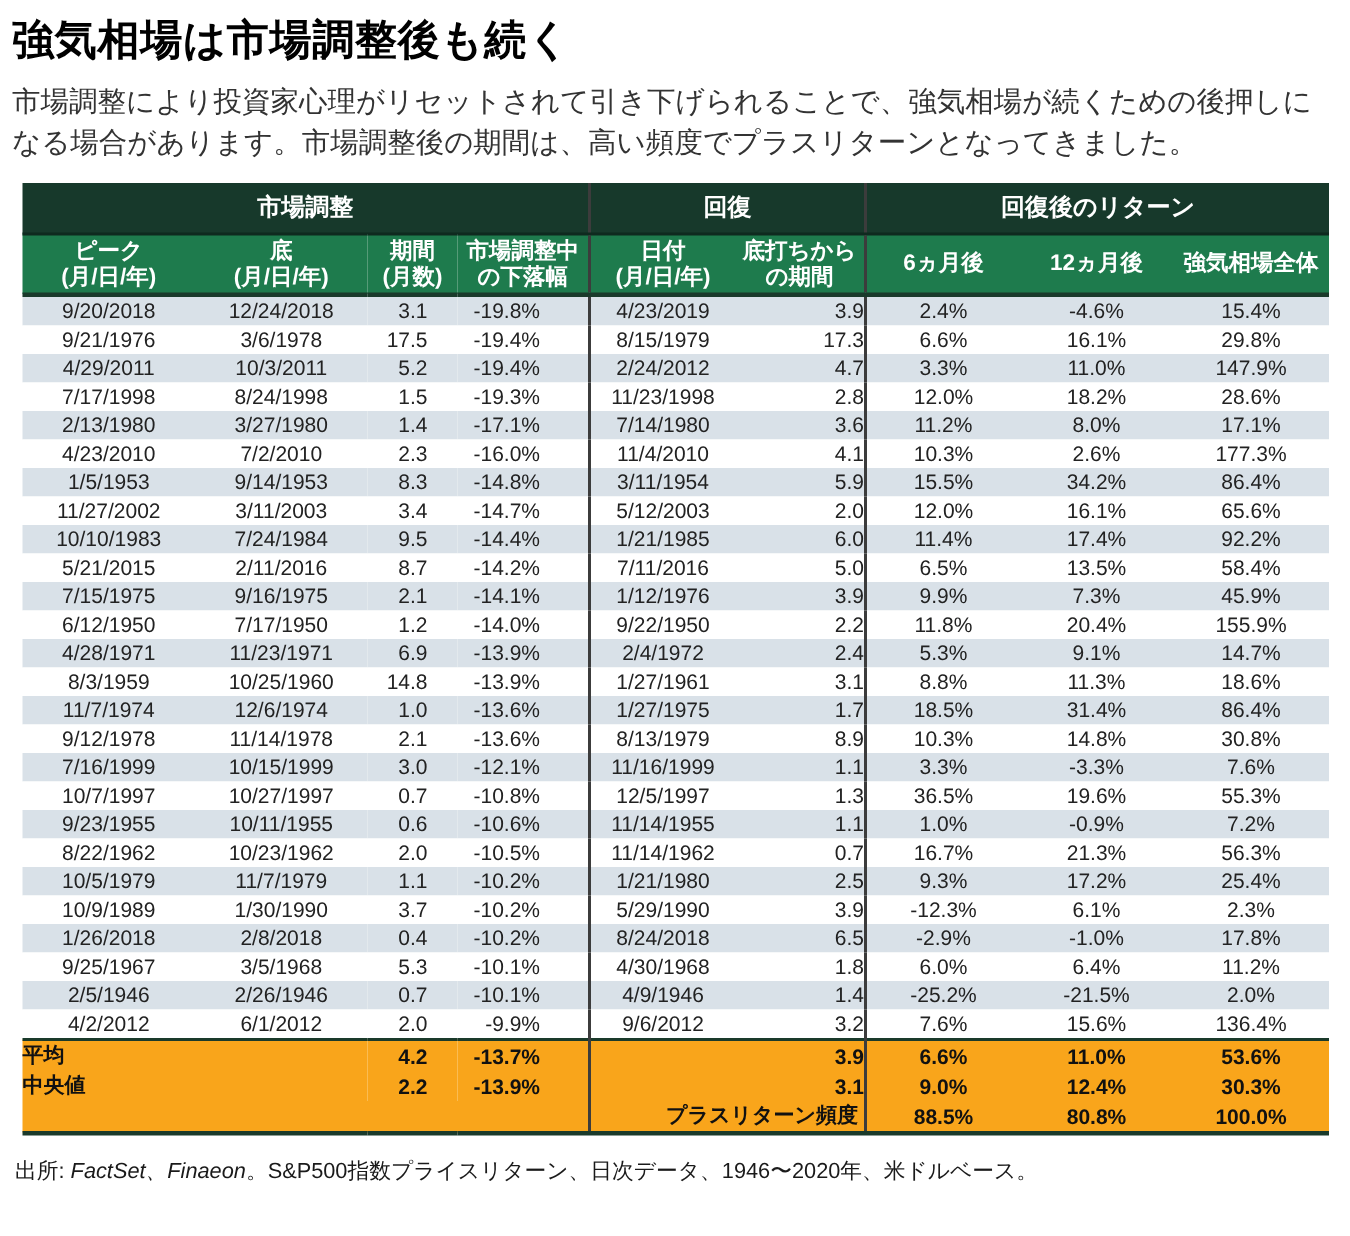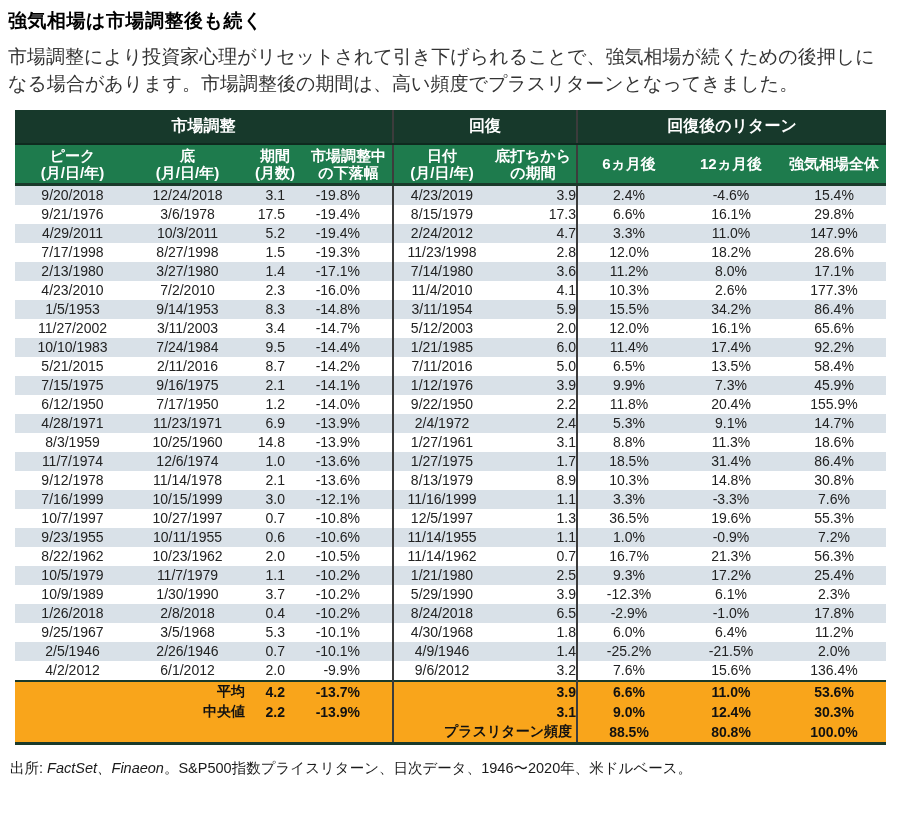--- a/index.html
+++ b/index.html
@@ -4,21 +4,21 @@
 <style>
   html,body{margin:0;padding:0;background:#ffffff;}
   body{
     width:900px;height:824px;
     font-family:"Liberation Sans","DejaVu Sans",sans-serif;
     color:#1f1f1f;
     box-sizing:border-box;
     padding:6px 8px;
   }
   .title{
-    font-size:19px;font-weight:bold;color:#000;
+    font-size:28px;font-weight:bold;color:#000;
     margin:2px 0 10px 0;letter-spacing:0.5px;
   }
   .subtitle{
     font-size:19px;line-height:1.42;color:#333;
     margin:0 0 12px 0;width:876px;
   }
   table.data-table{
     border-collapse:collapse;table-layout:fixed;
     width:871px;margin-left:7px;
     font-size:14px;
@@ -49,21 +49,21 @@
   td.pr2{padding-right:20px;}
   td.pr3{padding-right:32px;}
   td.pr5{}
   tfoot td{
     background:#f9a51b;font-weight:bold;color:#111;
     height:16px;padding:1px 0;text-align:center;
   }
   tfoot tr:first-child td{border-top:2px solid #1a3a2b;}
   tfoot tr:last-child td{border-bottom:3px solid #1a3a2b;}
   tfoot td.r{text-align:right;}
-  tfoot td.flabel{text-align:right;}
+  tfoot td.flabel{text-align:left;}
   tfoot td.freq-label{text-align:right;padding-right:4px;}
   .source{
     font-size:14.5px;color:#1a1a1a;margin:14px 0 0 2px;
   }
   .source .it{font-style:italic;}
 </style>
 </head>
 <body>
 
 <h1 class="title">強気相場は市場調整後も続く</h1>
@@ -134,21 +134,21 @@
         <td class="r pr2">5.2</td>
         <td class="r pr3 sec-end">-19.4%</td>
         <td>2/24/2012</td>
         <td class="r pr5 sec-end">4.7</td>
         <td>3.3%</td>
         <td>11.0%</td>
         <td>147.9%</td>
       </tr>
       <tr>
         <td>7/17/1998</td>
-        <td>8/27/1998</td>
+        <td>8/24/1998</td>
         <td class="r pr2">1.5</td>
         <td class="r pr3 sec-end">-19.3%</td>
         <td>11/23/1998</td>
         <td class="r pr5 sec-end">2.8</td>
         <td>12.0%</td>
         <td>18.2%</td>
         <td>28.6%</td>
       </tr>
       <tr>
         <td>2/13/1980</td>

